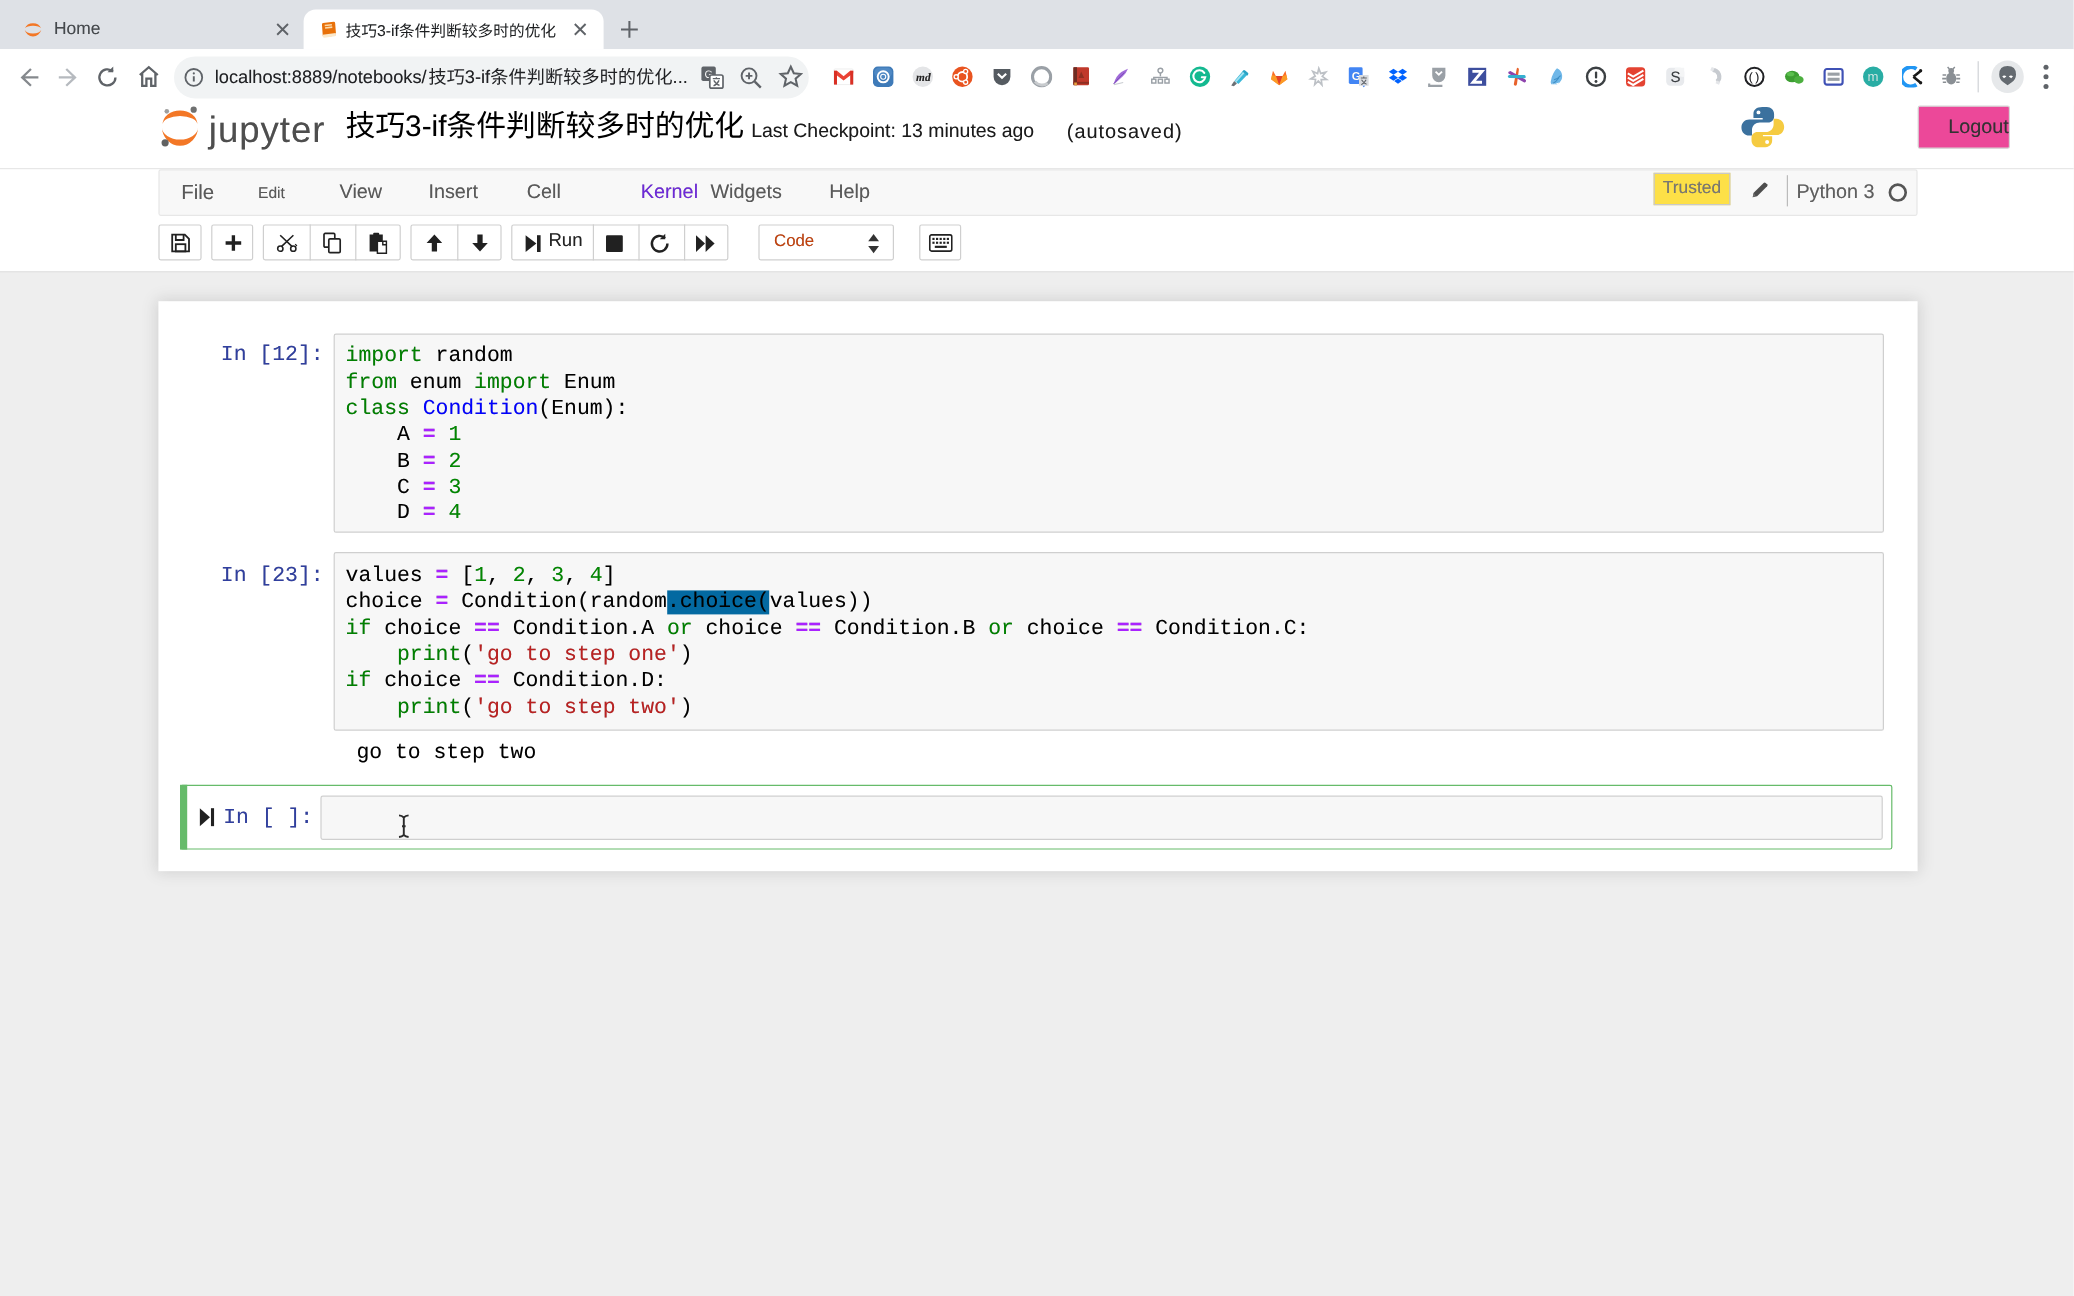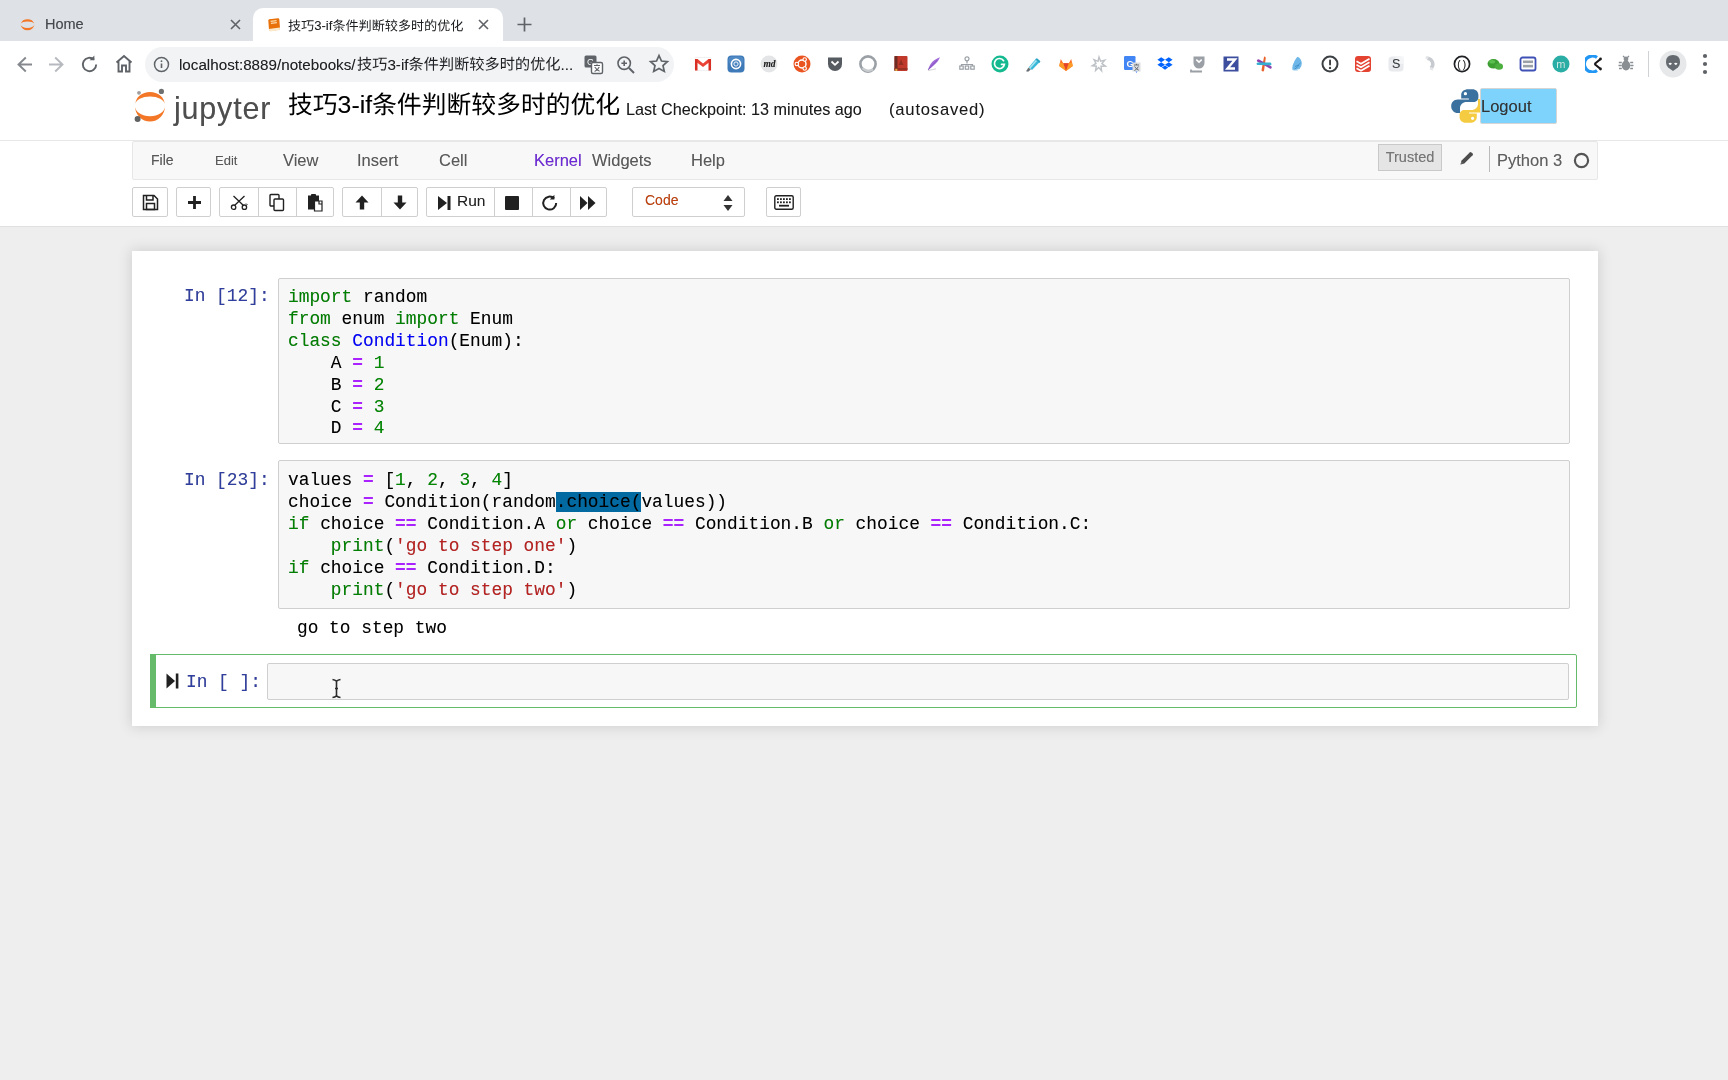--- a/index.html
+++ b/index.html
@@ -300,32 +300,32 @@
       <path transform="translate(257.7,25.3) scale(0.02480,-0.02480)" d="M552 423C607 350 675 250 705 189L769 229C736 288 667 385 610 456ZM240 842C232 794 215 728 199 679H87V-54H156V25H435V679H268C285 722 304 778 321 828ZM156 612H366V401H156ZM156 93V335H366V93ZM598 844C566 706 512 568 443 479C461 469 492 448 506 436C540 484 572 545 600 613H856C844 212 828 58 796 24C784 10 773 7 753 7C730 7 670 8 604 13C618 -6 627 -38 629 -59C685 -62 744 -64 778 -61C814 -57 836 -49 859 -19C899 30 913 185 928 644C929 654 929 682 929 682H627C643 729 658 779 670 828Z"></path>
       <path transform="translate(282.5,25.3) scale(0.02480,-0.02480)" d="M638 453V53C638 -29 658 -53 737 -53C754 -53 837 -53 854 -53C927 -53 946 -11 953 140C933 145 902 158 886 171C883 39 878 16 848 16C829 16 761 16 746 16C716 16 711 23 711 53V453ZM699 778C748 731 807 665 834 624L889 666C860 707 800 770 751 814ZM521 828C521 753 520 677 517 603H291V531H513C497 305 446 99 275 -21C294 -34 318 -58 330 -76C514 57 570 284 588 531H950V603H592C595 678 596 753 596 828ZM271 838C218 686 130 536 37 439C51 421 73 382 80 364C109 396 138 432 165 471V-80H237V587C278 660 313 738 342 816Z"></path>
       <path transform="translate(307.3,25.3) scale(0.02480,-0.02480)" d="M867 695C797 588 701 489 596 406V822H516V346C452 301 386 262 322 230C341 216 365 190 377 173C423 197 470 224 516 254V81C516 -31 546 -62 646 -62C668 -62 801 -62 824 -62C930 -62 951 4 962 191C939 197 907 213 887 228C880 57 873 13 820 13C791 13 678 13 654 13C606 13 596 24 596 79V309C725 403 847 518 939 647ZM313 840C252 687 150 538 42 442C58 425 83 386 92 369C131 407 170 452 207 502V-80H286V619C324 682 359 750 387 817Z"></path>
     </svg>
     <div class="abs" style="left:626px;top:100px;font-size:16.2px;line-height:18px;color:#1a1a1a">Last Checkpoint: 13 minutes ago</div>
     <div class="abs" style="left:889px;top:100px;font-size:16.6px;line-height:19px;color:#1a1a1a;letter-spacing:0.8px">(autosaved)</div>
     <svg class="abs" style="left:1449px;top:87px" width="40" height="38" viewBox="0 0 40 38">
 <path d="M19.6 2.2 C14.7 2.2 12.2 4.5 12.2 8 V11.4 H19.9 V12.5 H8.7 C5 12.5 2.2 15.3 2.2 19.2 C2.2 23.1 5 26 8.7 26 H11 V21.3 C11 17.6 13.9 15 17.6 15 H24.5 C27.3 15 29.4 12.9 29.4 10.2 V8 C29.4 4.6 26.8 2.2 23.4 2.2 Z M16.4 5 A1.6 1.6 0 1 1 16.4 8.3 A1.6 1.6 0 0 1 16.4 5Z" fill="#3B719E"></path>
 <path d="M20.4 35.8 C25.3 35.8 27.8 33.5 27.8 30 V26.6 H20.1 V25.5 H31.3 C35 25.5 37.8 22.7 37.8 18.8 C37.8 14.9 35 12 31.3 12 H29 V16.7 C29 20.4 26.1 23 22.4 23 H15.5 C12.7 23 10.6 25.1 10.6 27.8 V30 C10.6 33.4 13.2 35.8 16.6 35.8 Z M23.6 33 A1.6 1.6 0 1 1 23.6 29.7 A1.6 1.6 0 0 1 23.6 33Z" fill="#F5CB41"></path>
 </svg>
-    <div class="abs" style="left:1480px;top:88px;width:77px;height:36px;background:#7dd3fc;border:1px solid #d5d5d5;border-radius:2px;font-size:16.5px;color:#333;text-align:left;line-height:34px">Logout</div>
+    <div class="abs" style="left:1598px;top:88px;width:77px;height:36px;background:#ec4899;border:1px solid #d5d5d5;border-radius:2px;font-size:16.5px;color:#333;text-align:right;line-height:34px">Logout</div>
     <div class="abs" style="left:0;top:140px;width:1728px;height:1px;background:#e7e7e7"></div>
     <div class="abs" style="left:132px;top:141px;width:1466px;height:39px;background:#f8f8f8;border:1px solid #e7e7e7;border-radius:2px"></div>
-    <div class="abs" style="left:151px;top:151px;font-size:14px;line-height:19px;color:#595959">File</div>
+    <div class="abs" style="left:151px;top:151px;font-size:17px;line-height:19px;color:#595959">File</div>
     <div class="abs" style="left:215px;top:151px;font-size:13px;line-height:19px;color:#595959">Edit</div>
     <div class="abs" style="left:283px;top:151px;font-size:16.5px;line-height:19px;color:#595959">View</div>
     <div class="abs" style="left:357px;top:151px;font-size:16.5px;line-height:19px;color:#595959">Insert</div>
     <div class="abs" style="left:439px;top:151px;font-size:16.5px;line-height:19px;color:#595959">Cell</div>
     <div class="abs" style="left:534px;top:151px;font-size:16.5px;line-height:19px;color:#6d28d9">Kernel</div>
     <div class="abs" style="left:592px;top:151px;font-size:16.5px;line-height:19px;color:#595959">Widgets</div>
     <div class="abs" style="left:691px;top:151px;font-size:16.5px;line-height:19px;color:#595959">Help</div>
-    <div class="abs" style="left:1378px;top:144px;width:64px;height:27px;background:#e5e5e5;border:1px solid #c9c9c9;font-size:14.5px;color:#777;text-align:center;line-height:25px">Trusted</div>
+    <div class="abs" style="left:1378px;top:144px;width:64px;height:27px;background:#fde047;border:1px solid #c9c9c9;font-size:14.5px;color:#777;text-align:center;line-height:25px">Trusted</div>
     <svg class="abs" style="left:1458px;top:150px" width="17" height="17" viewBox="0 0 17 17">
       <path d="M11.7 2.4 Q12.5 1.6 13.4 2.4 L14.6 3.6 Q15.4 4.5 14.6 5.3 L6.3 13.6 L2.6 14.4 L3.4 10.7Z" fill="#4d4d4d"></path>
       <path d="M2.6 14.4 L3.4 10.7 L4.9 12.9Z" fill="#6d6d6d"></path>
     </svg>
     <div class="abs" style="left:1489px;top:146px;width:1px;height:26px;background:#bbb"></div>
     <div class="abs" style="left:1497px;top:150px;font-size:16.5px;line-height:20px;color:#5f5f5f">Python 3</div>
     <svg class="abs" style="left:1573px;top:152px" width="17" height="17" viewBox="0 0 17 17">
       <circle cx="8.5" cy="8.5" r="6.6" fill="none" stroke="#555" stroke-width="2.2"></circle>
     </svg>
     <div class="tbtn" style="left:132px;top:187px;width:36px">

